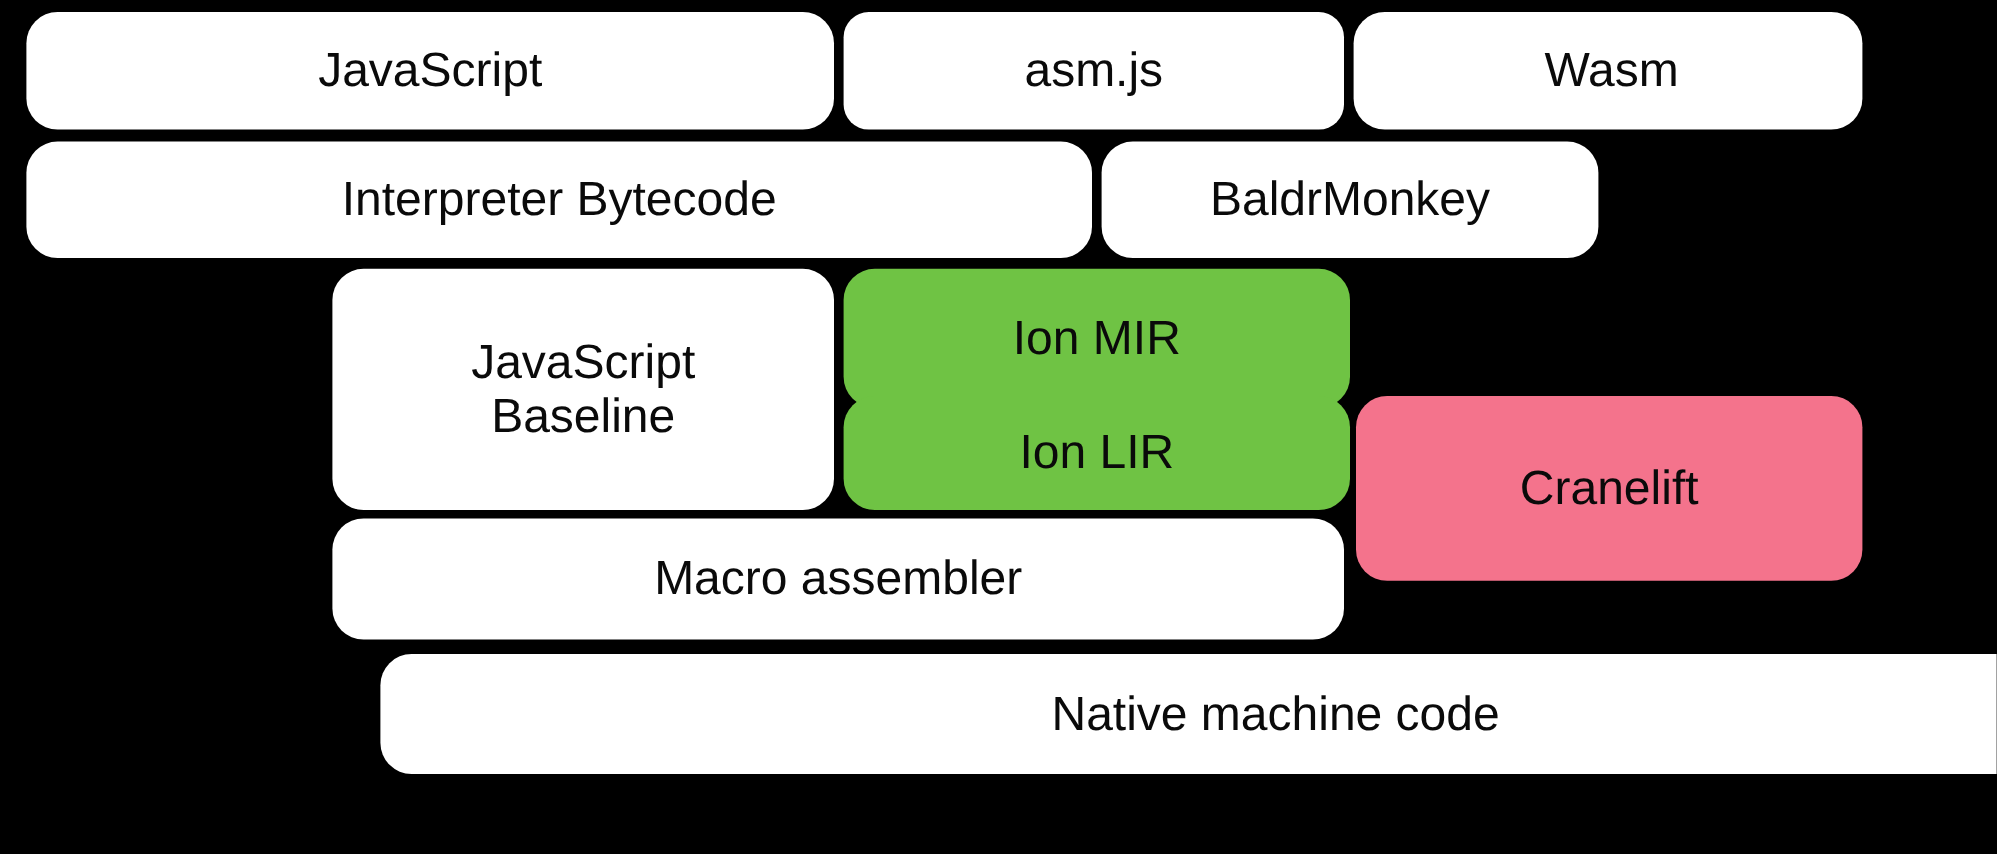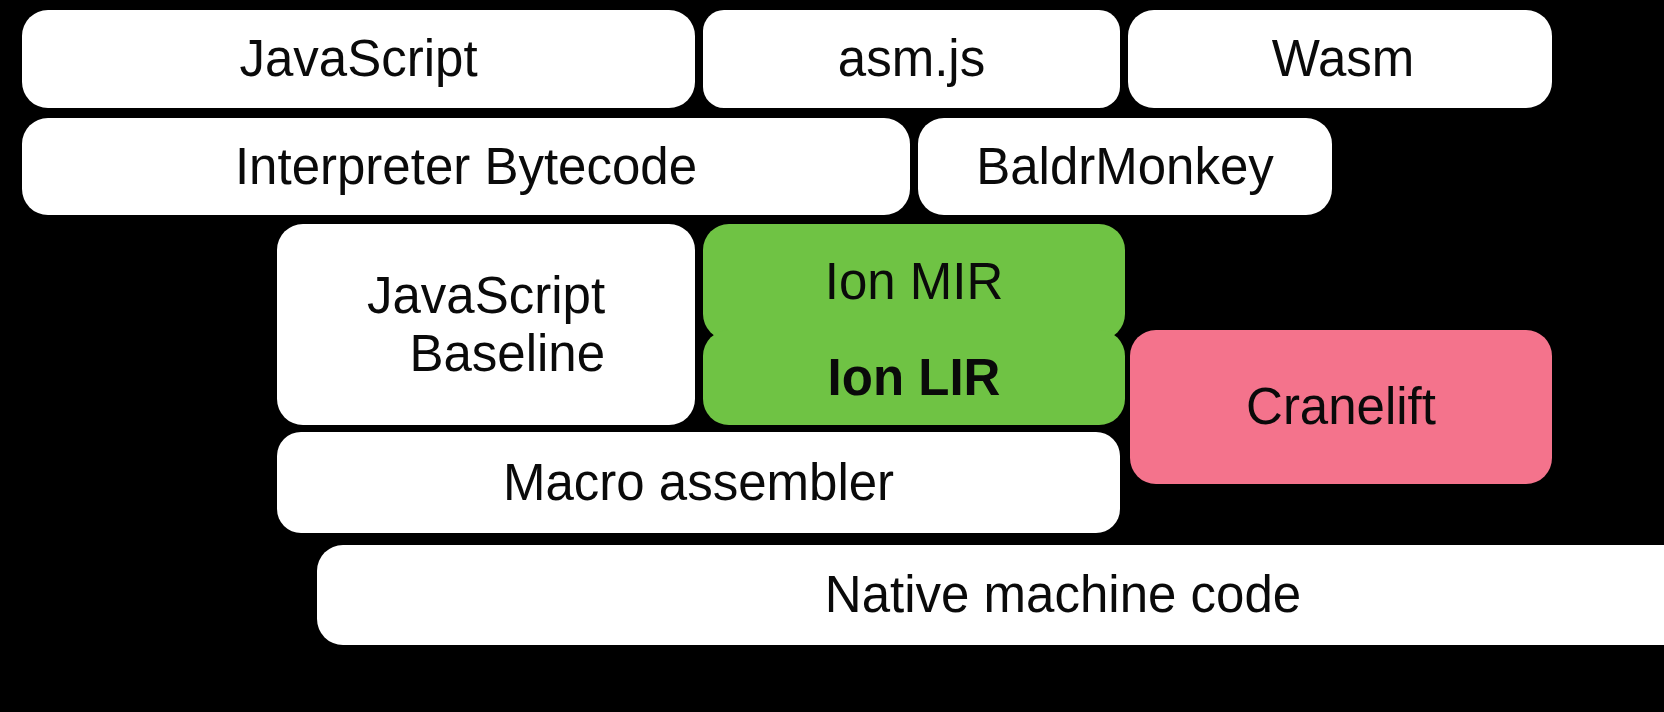--- a/index.html
+++ b/index.html
@@ -16,24 +16,24 @@
     height: 712px;
     background: #000000;
     overflow: hidden;
   }
   .node {
     position: absolute;
     box-sizing: border-box;
     display: flex;
     align-items: center;
     justify-content: center;
-    text-align: right;
+    text-align: center;
     border-radius: 26px;
     color: #0a0a0a;
-    font-size: 51px;
+    font-size: 40px;
     line-height: 1.12;
     font-weight: 400;
     letter-spacing: 0px;
     white-space: pre-line;
     padding: 4px 10px;
   }
   .fill-white { background: #ffffff; }
   .fill-gray  { background: #e9e9e9; }
   .fill-green { background: #6fc344; }
   .fill-pink  { background: #f4738c; }
@@ -52,21 +52,21 @@
   <div class="node fill-white" style="left:22px; top:118px; width:888px; height:97px;">Interpreter Bytecode</div>
 
   <div class="node fill-white" style="left:918px; top:118px; width:414px; height:97px;">BaldrMonkey</div>
 
 
   <div class="node fill-white" style="left:277px; top:224px; width:418px; height:201px;">JavaScript
 Baseline</div>
 
   <div class="node fill-green" style="left:703px; top:224px; width:422px; height:116px;">Ion MIR</div>
 
-  <div class="node fill-green" style="left:703px; top:330px; width:422px; height:95px;font-weight:bold;">Ion LIR</div>
+  <div class="node fill-green" style="left:703px; top:330px; width:422px; height:95px;">Ion LIR</div>
 
   <div class="node fill-pink" style="left:1130px; top:330px; width:422px; height:154px;">Cranelift</div>
 
-  <div class="node fill-white" style="left:277px; top:432px; width:843px; height:101px;border-radius:24px;">Macro assembler</div>
+  <div class="node fill-white" style="left:277px; top:432px; width:843px; height:101px;">Macro assembler</div>
 
   <div class="node fill-white" style="left:277px; top:545px; width:1492px; height:100px;margin-left:40px;">Native machine code</div>
 
 </div>
 
 </body></html>

